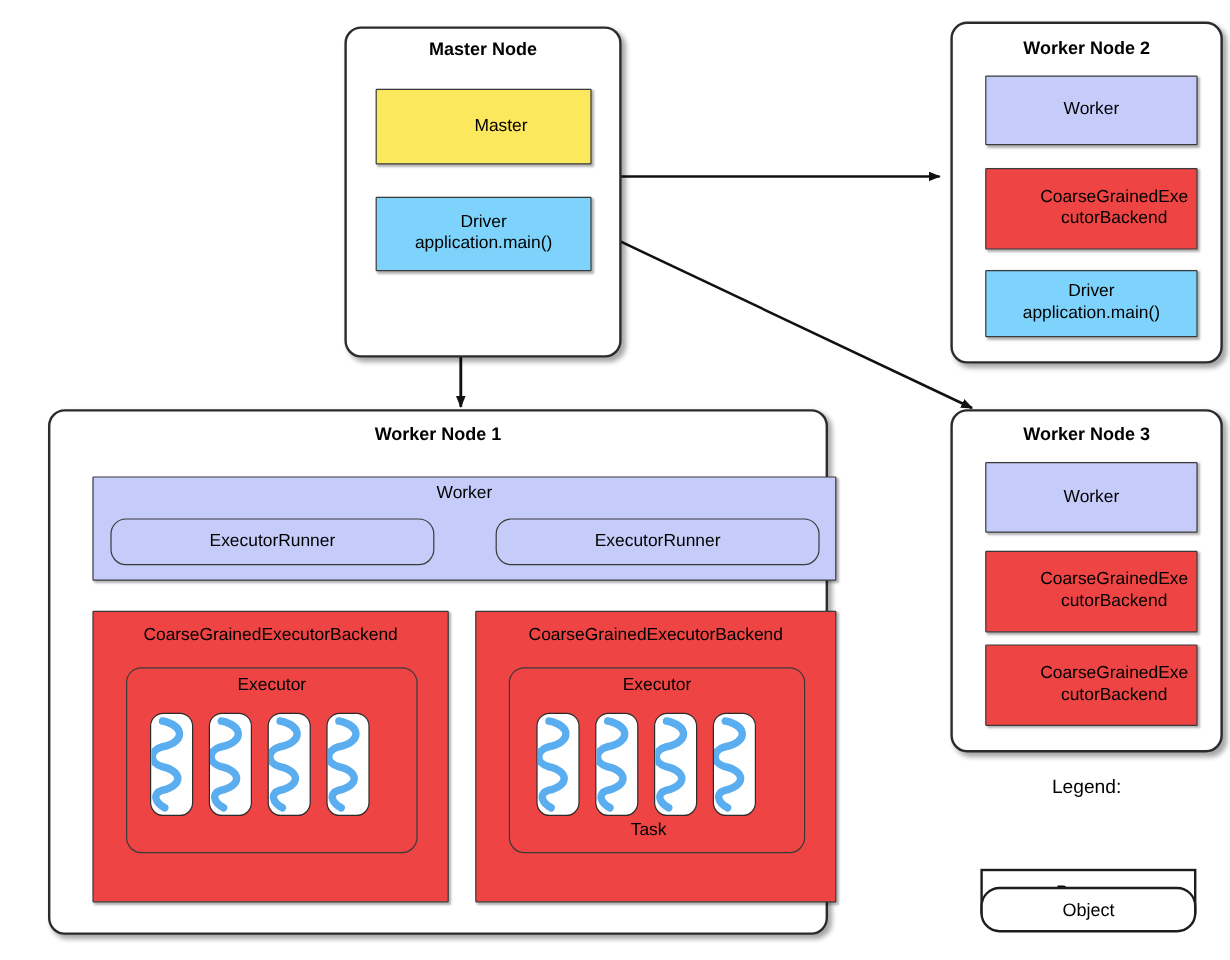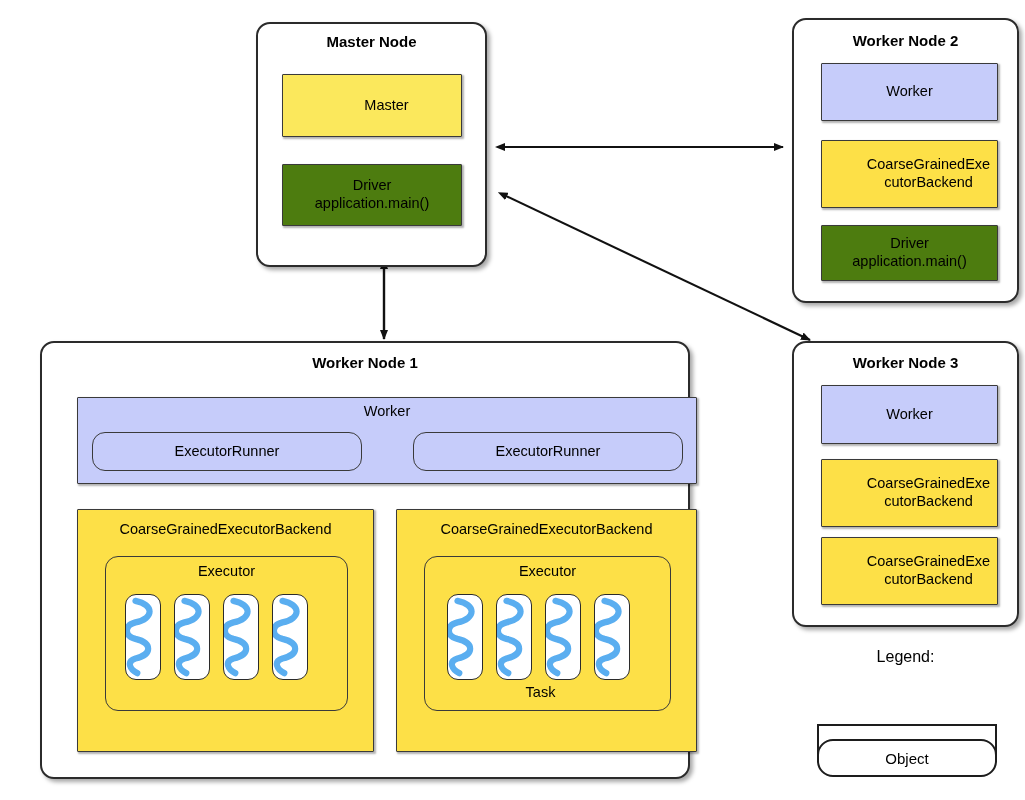--- a/index.html
+++ b/index.html
@@ -41,23 +41,23 @@
     text-align:center;
     color:#000;
     line-height:1.22;
     box-shadow:1.5px 1.5px 2px rgba(0,0,0,.30);
   }
   .box .lbl{display:block;}
   .rounded{border-radius:13px;}
   .sq{border-radius:1px;}
 
   .c-yellow{background:#fbe85c;padding-left:29px;}
-  .c-pink  {background:#4d7c0f;}
+  .c-pink  {background:#7dd3fc;}
   .c-blue  {background:#c6ccfa;}
-  .c-cyan  {background:#fde047;padding-left:38px;}
+  .c-cyan  {background:#ef4444;padding-left:38px;}
 
   
   .box.toplabel{
     display:block;
     align-items:unset;
   }
   .box.toplabel > .lbl{
     position:absolute;
     left:0;right:0;
     text-align:center;
@@ -125,21 +125,21 @@
       Worker Node 1 (vertical) --&gt;
     <line x1="384" y1="268" x2="384" y2="339" stroke="#111" stroke-width="2.4" marker-end="url(#ah)" marker-start="url(#ah-start)"></line>
 
     
     <line x1="224" y1="466" x2="224" y2="506" stroke="#111" stroke-width="2.1" marker-end="url(#ah)"></line>
 
     
     <line x1="545" y1="466" x2="545" y2="506" stroke="#111" stroke-width="2.1" marker-end="url(#ah)"></line>
   </svg>
 
-  <div class="node" style="left:256px;top:22px;width:231px;height:245px;">
+  <div class="node" style="left:287px;top:22px;width:231px;height:276px;">
     <div class="node-title" style="top:9px;font-size:15px;">Master Node</div>
 
     <div class="box sq c-yellow" style="left:24px;top:50px;width:180px;height:63px;font-size:14.5px;">
       <span class="lbl">Master</span>
     </div>
 
     <div class="box sq c-pink" style="left:24px;top:140px;width:180px;height:62px;font-size:14.5px;flex-direction:column;">
       <span class="lbl">Driver</span>
       <span class="lbl">application.main()</span>
     </div>

